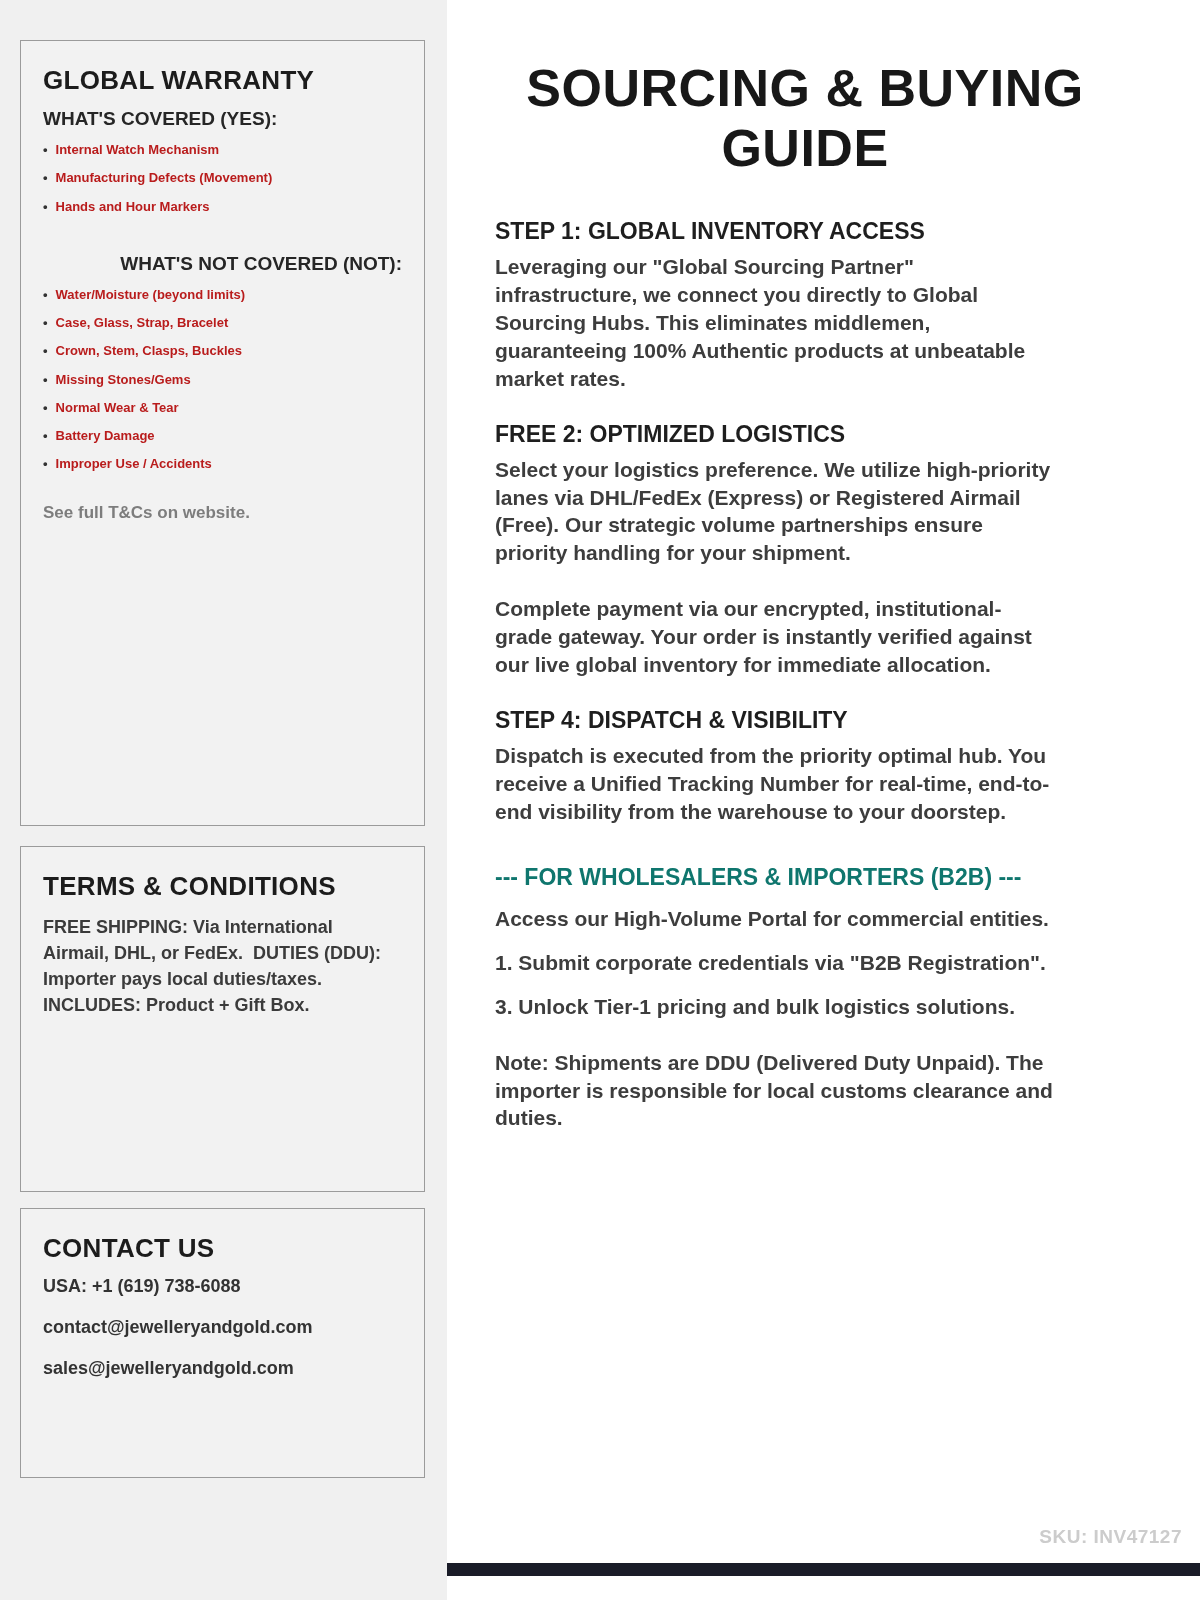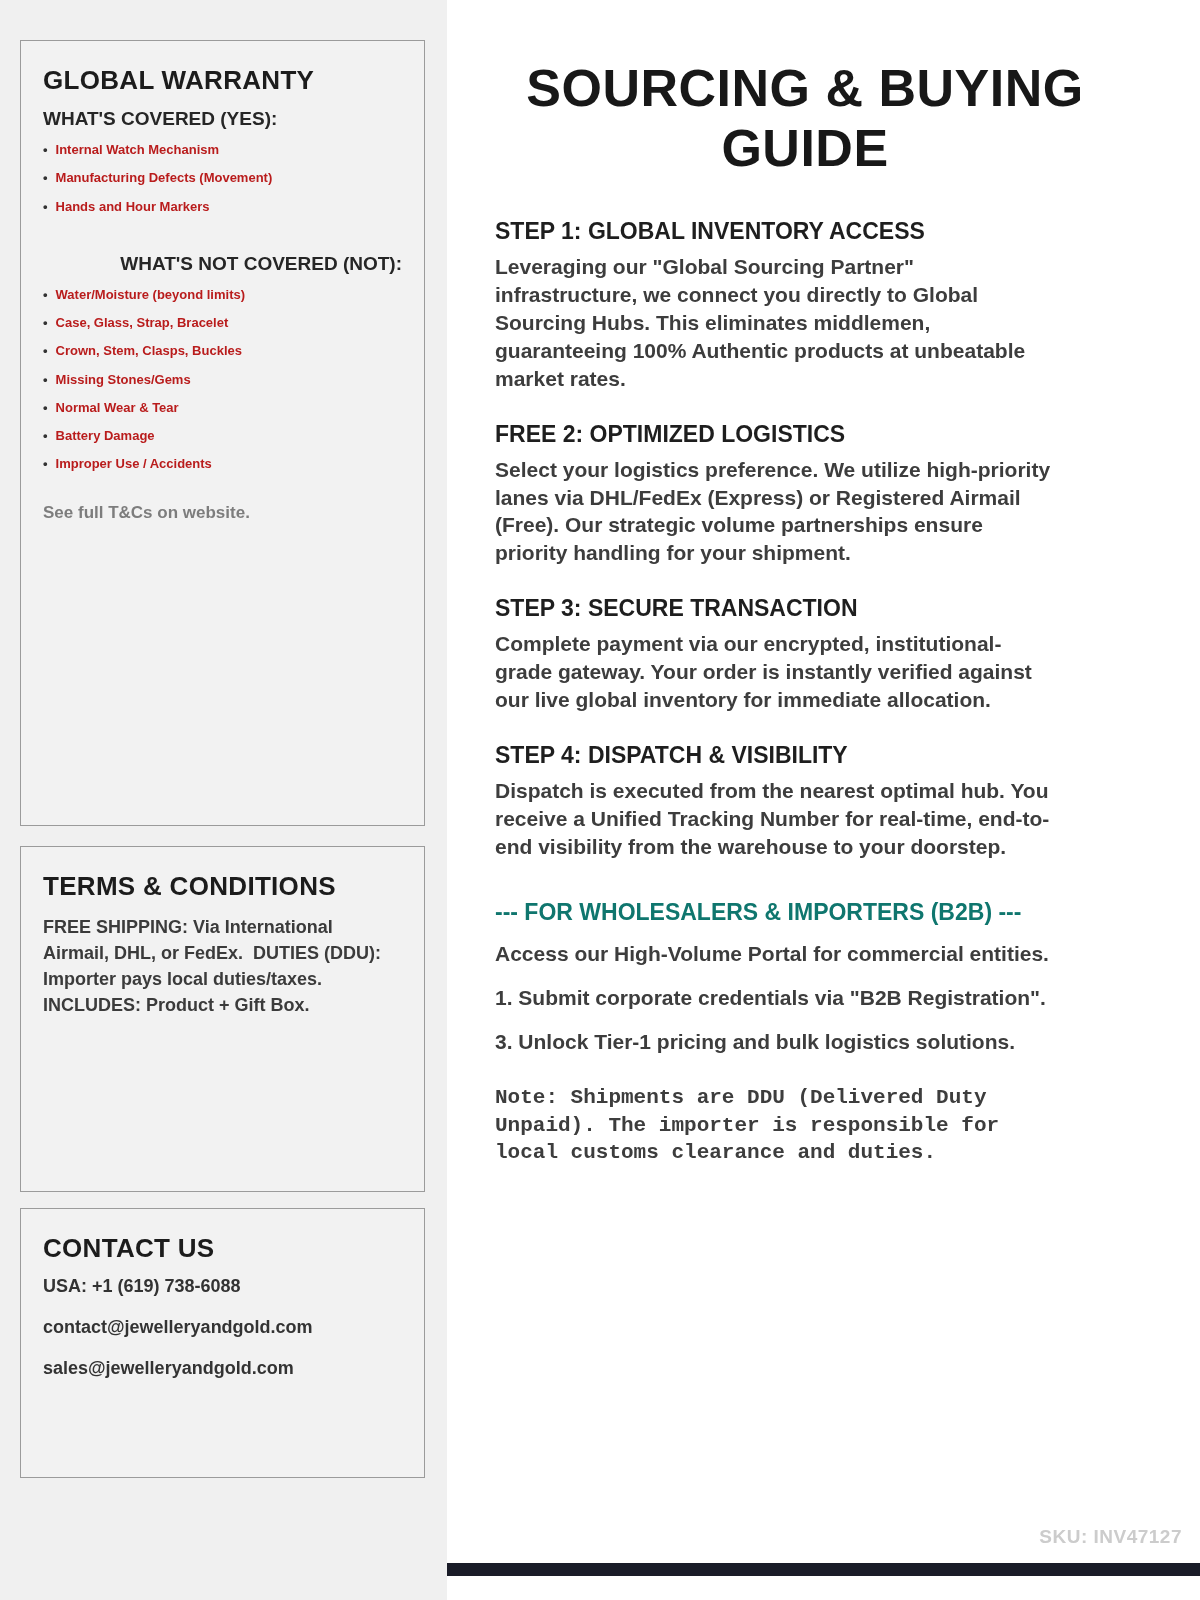--- a/index.html
+++ b/index.html
@@ -108,21 +108,21 @@
     max-width: 560px;
   }
   .b2b-heading {
     font-size: 23px;
     font-weight: 800;
     color: #0f766e;
     margin: 38px 0 14px;
   }
   .b2b-intro { margin-bottom: 16px; }
   .b2b-item  { margin-bottom: 16px; }
-  .b2b-note  { margin-top: 28px; font-family: Liberation Mono, monospace; }
+  .b2b-note  { margin-top: 28px; }
 
   
   .sku {
     position: absolute;
     right: 18px; bottom: 28px;
     font-size: 19px;
     font-weight: 800;
     color: #cccccc;
     letter-spacing: 0.5px;
   }
@@ -182,27 +182,26 @@
       <h2 class="step-heading">STEP 1: GLOBAL INVENTORY ACCESS</h2>
       <p class="step-body">Leveraging our "Global Sourcing Partner" infrastructure, we connect you directly to Global Sourcing Hubs. This eliminates middlemen, guaranteeing 100% Authentic products at unbeatable market rates.</p>
     </section>
 
     <section class="step">
       <h2 class="step-heading">FREE 2: OPTIMIZED LOGISTICS</h2>
       <p class="step-body">Select your logistics preference. We utilize high-priority lanes via DHL/FedEx (Express) or Registered Airmail (Free). Our strategic volume partnerships ensure priority handling for your shipment.</p>
     </section>
 
     <section class="step">
-      <h2 class="step-heading">STEP 3: SECURE TRANSACTION</h2>
       <p class="step-body">Complete payment via our encrypted, institutional-grade gateway. Your order is instantly verified against our live global inventory for immediate allocation.</p>
     </section>
 
     <section class="step">
       <h2 class="step-heading">STEP 4: DISPATCH &amp; VISIBILITY</h2>
-      <p class="step-body">Dispatch is executed from the nearest optimal hub. You receive a Unified Tracking Number for real-time, end-to-end visibility from the warehouse to your doorstep.</p>
+      <p class="step-body">Dispatch is executed from the priority optimal hub. You receive a Unified Tracking Number for real-time, end-to-end visibility from the warehouse to your doorstep.</p>
     </section>
 
     <section>
       <h2 class="b2b-heading">--- FOR WHOLESALERS &amp; IMPORTERS (B2B) ---</h2>
       <p class="b2b-intro">Access our High-Volume Portal for commercial entities.</p>
       <p class="b2b-item">1. Submit corporate credentials via "B2B Registration".</p>
       <p class="b2b-item">3. Unlock Tier-1 pricing and bulk logistics solutions.</p>
       <p class="b2b-note">Note: Shipments are DDU (Delivered Duty Unpaid). The importer is responsible for local customs clearance and duties.</p>
     </section>
   </main>

